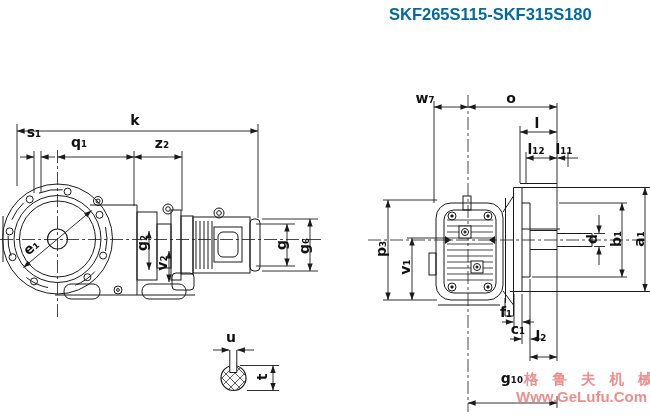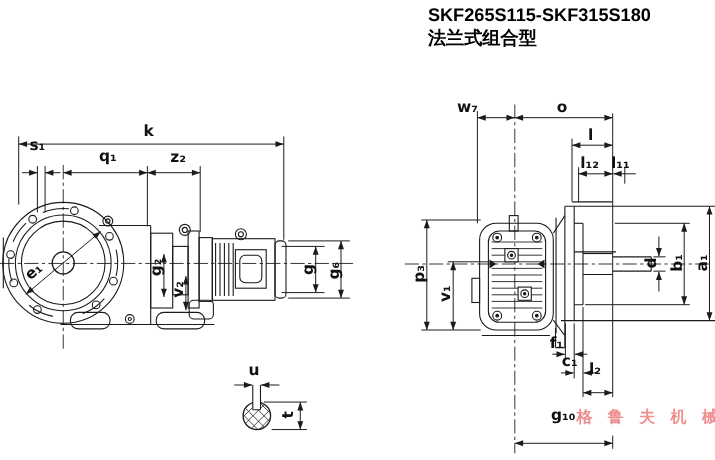--- a/index.html
+++ b/index.html
@@ -5,21 +5,21 @@
   html,body{margin:0;padding:0;background:#fff;}
   .canvas{position:relative;width:650px;height:418px;background:#ffffff;overflow:hidden;
           font-family:"DejaVu Sans",sans-serif;}
   svg{position:absolute;left:0;top:0;}
   .lbl{position:absolute;font-size:12.5px;color:#111;white-space:nowrap;
        transform:translate(-50%,-50%);line-height:1;}
   .lbl.big{font-size:14px;font-weight:bold;}
   .lbl.rot{transform:translate(-50%,-50%) rotate(-90deg);}
   .lbl.diag{transform:translate(-50%,-50%) rotate(-40deg);}
   .title{position:absolute;left:389px;top:4px;font-family:"Liberation Sans","DejaVu Sans",sans-serif;
-         font-weight:bold;font-size:16.5px;color:#000000;line-height:1.25;}
+         font-weight:bold;font-size:16.5px;color:#0369a1;line-height:1.25;}
   .wm{position:absolute;font-family:"Liberation Sans","DejaVu Sans",sans-serif;
       font-weight:bold;white-space:nowrap;}
   .wm1{left:524px;top:370px;font-size:14.5px;letter-spacing:5px;}
   .wm2{left:516px;top:388px;font-size:15px;}
 </style>
 </head>
 <body>
 
 <div class="canvas">
 
@@ -259,26 +259,25 @@
         <line x1="530" y1="357" x2="557" y2="357" marker-start="url(#mE)" marker-end="url(#mE)"></line>
 
         <line x1="468" y1="403" x2="557" y2="403" marker-start="url(#mE)" marker-end="url(#mE)"></line>
         <line x1="557" y1="396" x2="557" y2="408"></line>
       </g>
     </g>
   </svg>
 
   <div class="title">
     <div>SKF265S115-SKF315S180</div>
-    <div>法兰式组合型</div>
   </div>
 
   <span class="lbl big" style="left:135px;top:120px">k</span>
   <span class="lbl big" style="left:34px;top:132px">s₁</span>
-  <span class="lbl big" style="left:98px;top:142px">q₁</span>
+  <span class="lbl big" style="left:79px;top:142px">q₁</span>
   <span class="lbl big" style="left:162px;top:143px">z₂</span>
   <span class="lbl big diag" style="left:31px;top:247px">e₁</span>
   <span class="lbl big rot" style="left:142px;top:243px">g₂</span>
   <span class="lbl big rot" style="left:162px;top:263px">v₂</span>
   <span class="lbl big rot" style="left:281px;top:245px">g</span>
   <span class="lbl big rot" style="left:304px;top:246px">g₆</span>
 
   <span class="lbl big" style="left:231px;top:337px">u</span>
   <span class="lbl big rot" style="left:262px;top:377px">t</span>
 
@@ -291,14 +290,15 @@
   <span class="lbl big rot" style="left:405px;top:267px">v₁</span>
   <span class="lbl big rot" style="left:592px;top:239px">d</span>
   <span class="lbl big rot" style="left:616px;top:239px">b₁</span>
   <span class="lbl big rot" style="left:639px;top:239px">a₁</span>
   <span class="lbl big" style="left:506px;top:312px">f₁</span>
   <span class="lbl big" style="left:518px;top:329px">c₁</span>
   <span class="lbl big" style="left:541px;top:336px">l₂</span>
   <span class="lbl big" style="left:512px;top:378px">g₁₀</span>
 
   <div class="wm wm1" style="color: rgb(238, 142, 142);">格 鲁 夫 机 械</div>
+  <div class="wm wm2" style="color: rgb(238, 142, 142);">Www.GeLufu.Com</div>
 
 </div>
 
 </body></html>

